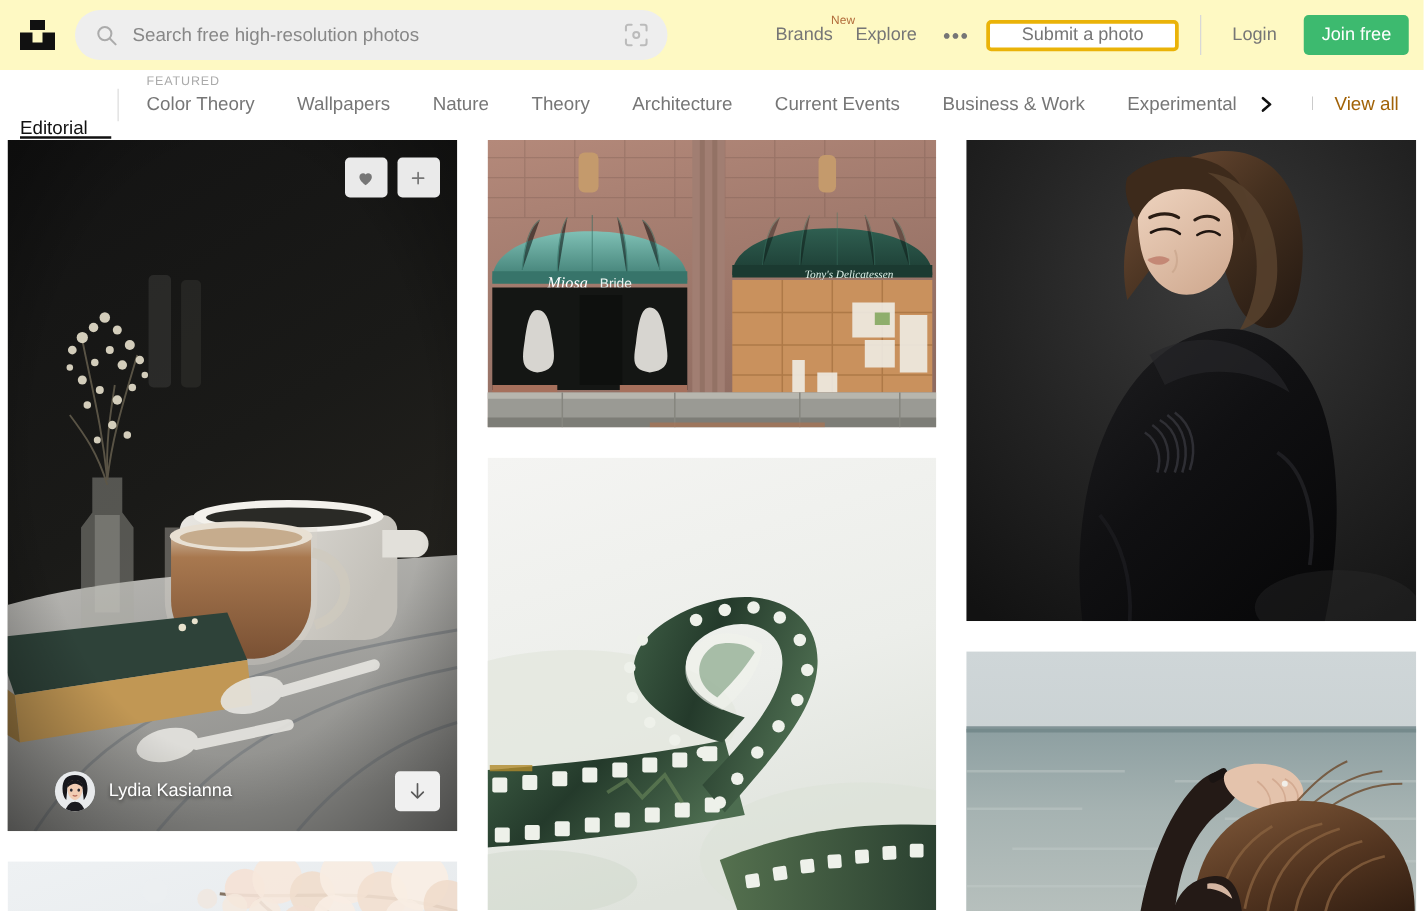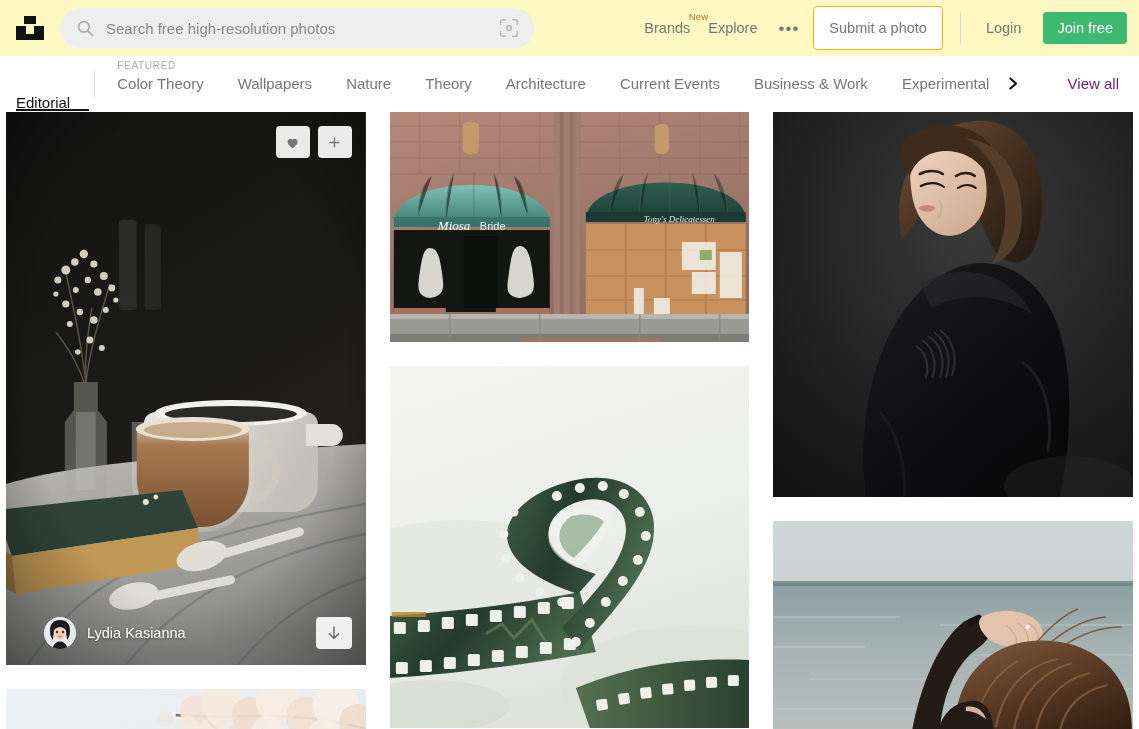--- a/index.html
+++ b/index.html
@@ -80,23 +80,23 @@
   }
   .dots {
     padding: 0 14px 0 12px;
     color: #767676;
     font-size: 17px;
     letter-spacing: 1px;
     line-height: 1;
     cursor: pointer;
   }
   .btn-outline {
-    height: 44px;
-    padding: 0 15px;
-    border: 1px solid #eab308;
+    height: 25px;
+    padding: 0 25px;
+    border: 3px solid #eab308;
     border-radius: 4px;
     background: #fff;
     font-family: "Liberation Sans", sans-serif;
     font-size: 14.5px;
     color: #767676;
     cursor: pointer;
     white-space: nowrap;
   }
   .divider-v {
     width: 1px; height: 32px;
@@ -197,21 +197,21 @@
     justify-content: flex-start;
     background: linear-gradient(to right, rgba(255,255,255,0) 0%, #fff 42%, #fff 100%);
     border: none;
     cursor: pointer;
     padding-left: 2px;
   }
   .scroll-next svg { display: block; }
   .viewall {
     flex: 0 0 auto;
     font-size: 15px;
-    color: #701a75;
+    color: #a16207;
     cursor: pointer;
     padding: 0 20px 0 18px;
   }
 
   
   .grid {
     display: flex;
     gap: 24px;
     padding: 0 6px;
     height: calc(729px - 112px);

